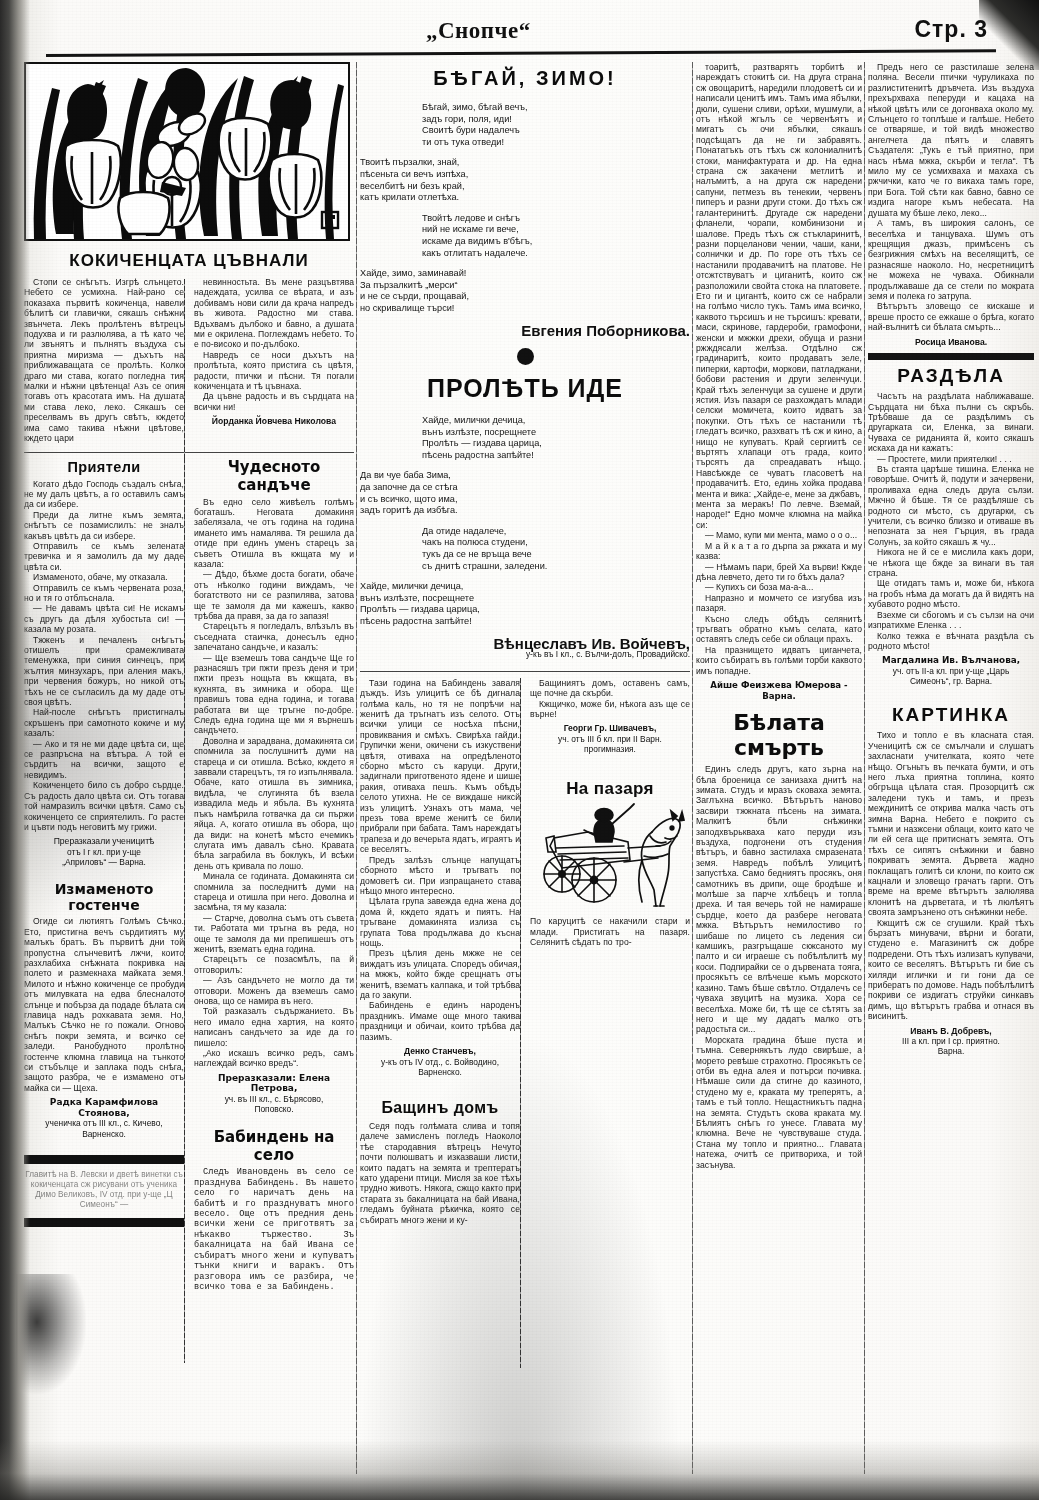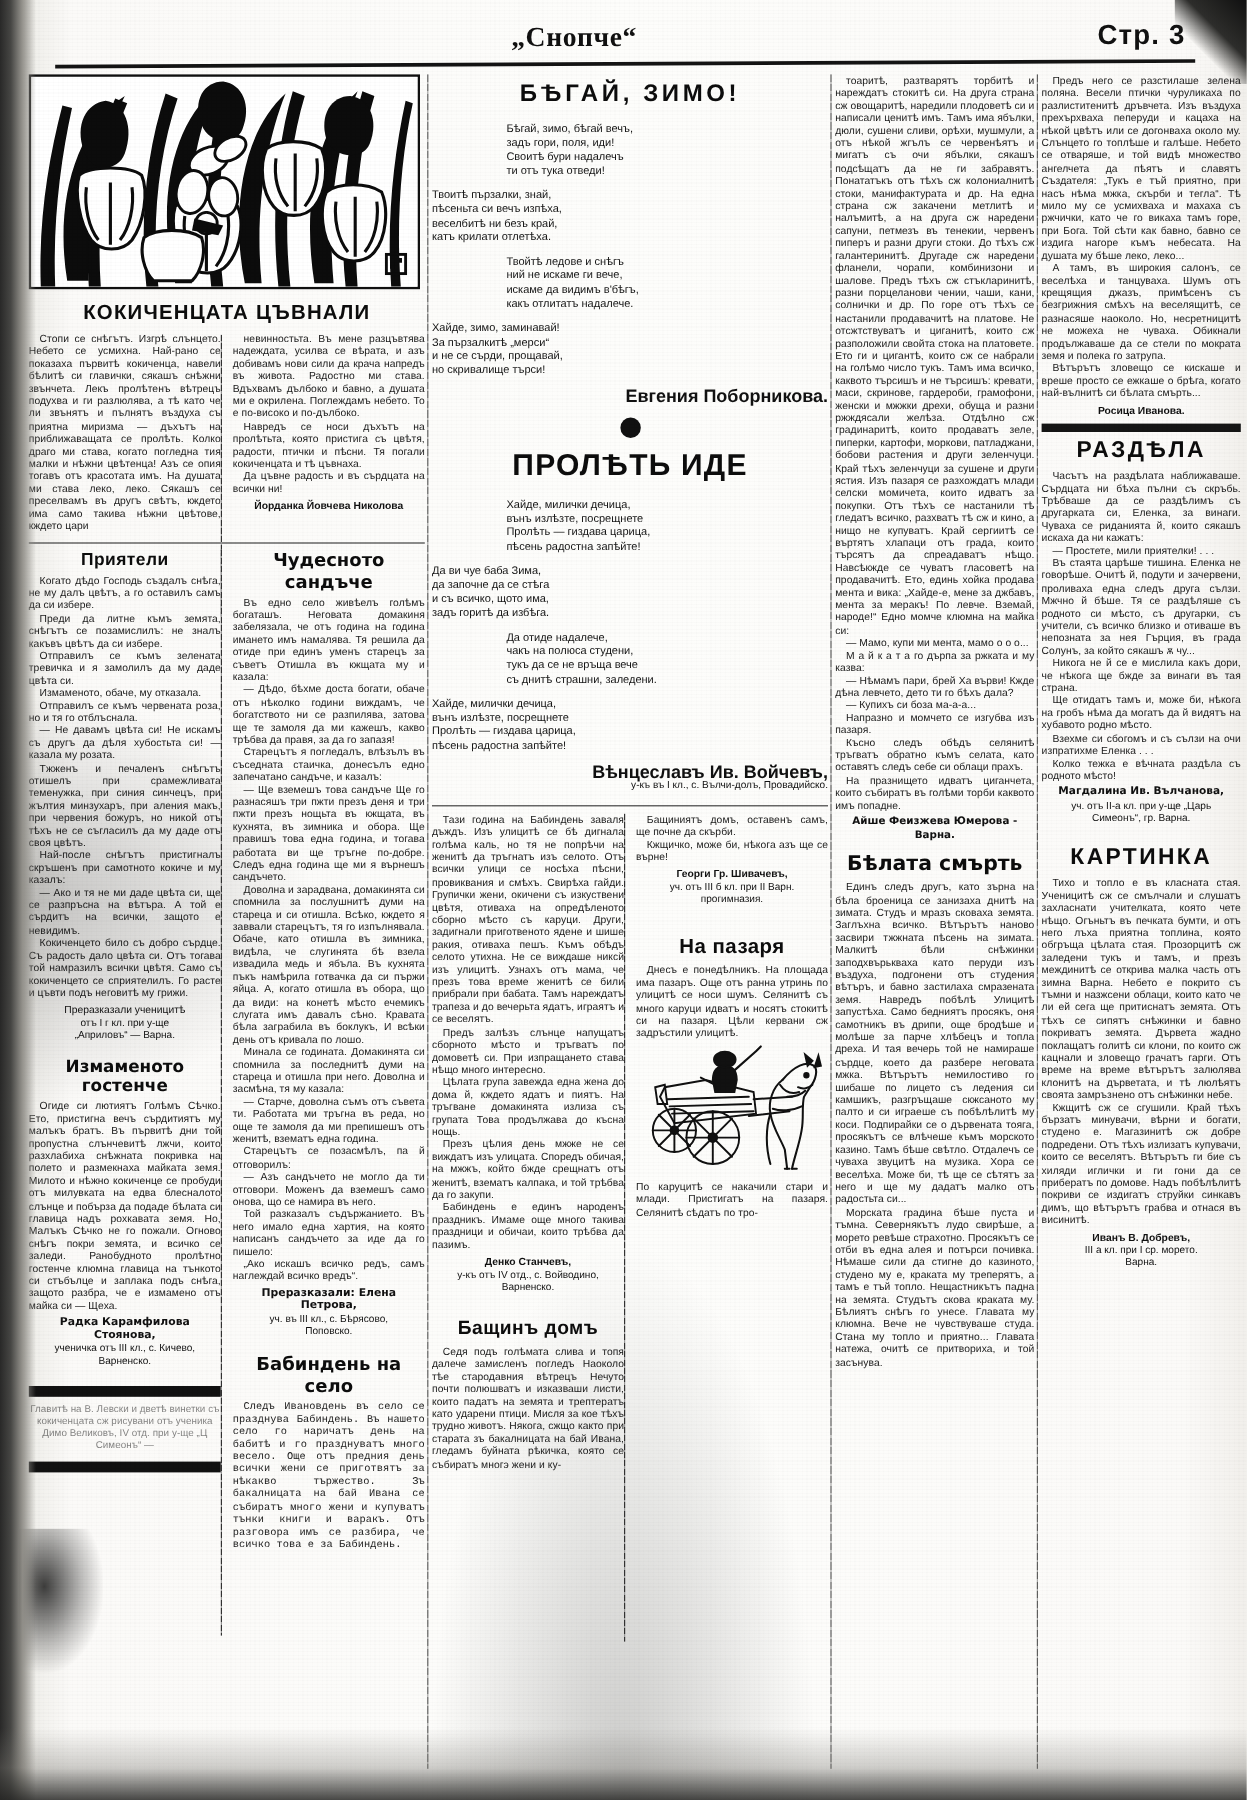--- a/index.html
+++ b/index.html
@@ -329,23 +329,20 @@
         <div class="sub">
           <div class="body">
             <p>Бащиниятъ домъ, оставенъ самъ, ще почне да скърби.</p>
             <p>Кжщичко, може би, нѣкога азъ ще се върне!</p>
           </div>
           <div class="sig">Георги Гр. Шивачевъ,</div>
           <div class="sig-b" style="white-space:pre-line;">уч. отъ III б кл. при II Варн.
 прогимназия.</div>
 
           <h2 class="hd hd-md" style="margin-top:26px;font-size:17px;">На пазаря</h2>
-          <div class="body" style="margin-top:5px;">
-            <p>Днесъ е понедѣлникъ. На площада има пазаръ. Още отъ ранна утринь по улицитѣ се носи шумъ. Селянитѣ съ много каруци идватъ и носятъ стокитѣ си на пазаря. Цѣли кервани сж задръстили улицитѣ.</p>
-          </div>
 
           <svg class="cart" width="156" height="112" viewBox="0 0 156 112">
             <g fill="none" stroke="#111" stroke-width="1.6" stroke-linecap="round">
 
               <circle cx="30" cy="72" r="18"></circle>
                 <circle cx="30" cy="72" r="3.2" fill="#111"></circle>
               <path d="M30 54 L30 90 M12 72 L48 72 M17 59 L43 85 M43 59 L17 85"></path>
               <circle cx="62" cy="78" r="22"></circle>
                 <circle cx="62" cy="78" r="3.6" fill="#111"></circle>
               <path d="M62 56 L62 100 M40 78 L84 78 M46 62 L78 94 M78 62 L46 94"></path>
@@ -389,21 +386,21 @@
         <p>— Мамо, купи ми мента, мамо о о о...</p>
         <p>М а й к а т а го дърпа за ржката и му казва:</p>
         <p>— Нѣмамъ пари, брей Ха върви! Кжде дѣна левчето, дето ти го бѣхъ дала?</p>
         <p>— Купихъ си боза ма-а-а...</p>
         <p>Напразно и момчето се изгубва изъ пазаря.</p>
         <p>Късно следъ обѣдъ селянитѣ тръгватъ обратно къмъ селата, като оставятъ следъ себе си облаци прахъ.</p>
         <p>На празнището идватъ циганчета, които събиратъ въ голѣми торби каквото имъ попадне.</p>
       </div>
       <div class="sig hd-slab" style="font-size:8.6px;">Айше Феизжева Юмерова - Варна.</div>
 
-      <h2 class="hd hd-slab" style="font-size:17px;margin-top:9px;">Бѣлата смърть</h2>
+      <h2 class="hd hd-slab" style="font-size:22px;margin-top:9px;">Бѣлата смърть</h2>
       <div class="body" style="margin-top:4px;">
         <p>Единъ следъ другъ, като зърна на бѣла броеница се занизаха днитѣ на зимата. Студъ и мразъ сковаха земята. Заглъхна всичко. Вѣтърътъ наново засвири тжжната пѣсень на зимата. Малкитѣ бѣли снѣжинки заподхвърькваха като перуди изъ въздуха, подгонени отъ студения вѣтъръ, и бавно застилаха смразената земя. Навредъ побѣлѣ Улицитѣ запустѣха. Само бедниятъ просякъ, оня самотникъ въ дрипи, още бродѣше и молѣше за парче хлѣбецъ и топла дреха. И тая вечерь той не намираше сърдце, което да разбере неговата мжка. Вѣтърътъ немилостиво го шибаше по лицето съ ледения си камшикъ, разгръщаше скжсаното му палто и си играеше съ побѣлѣлитѣ му коси. Подпирайки се о дървената тояга, просякътъ се влѣчеше къмъ морското казино. Тамъ бѣше свѣтло. Отдалечъ се чуваха звуцитѣ на музика. Хора се веселѣха. Може би, тѣ ще се сѣтятъ за него и ще му дадатъ малко отъ радостьта си...</p>
         <p>Морската градина бѣше пуста и тъмна. Севернякътъ лудо свирѣше, а морето ревѣше страхотно. Просякътъ се отби въ една алея и потърси почивка. Нѣмаше сили да стигне до казиното, студено му е, краката му треперятъ, а тамъ е тъй топло. Нещастникътъ падна на земята. Студътъ скова краката му. Бѣлиятъ снѣгъ го унесе. Главата му клюмна. Вече не чувствуваше студа. Стана му топло и приятно... Главата натежа, очитѣ се притвориха, и той засънува.</p>
       </div>
     </div>
 
     <div class="col c4">
       <div class="body">
         <p>Предъ него се разстилаше зелена поляна. Весели птички чуруликаха по разлиститенитѣ дръвчета. Изъ въздуха прехърхваха пеперуди и кацаха на нѣкой цвѣтъ или се догонваха около му. Слънцето го топлѣше и галѣше. Небето се отваряше, и той видѣ множество ангелчета да пѣятъ и славятъ Създателя: „Тукъ е тъй приятно, при насъ нѣма мжка, скърби и тегла“. Тѣ мило му се усмихваха и махаха съ ржчички, като че го викаха тамъ горе, при Бога. Той сѣти как бавно, бавно се издига нагоре къмъ небесата. На душата му бѣше леко, леко...</p>
         <p>А тамъ, въ широкия салонъ, се веселѣха и танцуваха. Шумъ отъ крещящия джазъ, примѣсенъ съ безгрижния смѣхъ на веселящитѣ, се разнасяше наоколо. Но, несретницитѣ не можеха не чуваха. Обикнали продължаваше да се стели по мократа земя и полека го затрупа.</p>
@@ -425,21 +422,21 @@
       <div class="sig hd-slab" style="font-size:8.8px;">Магдалина Ив. Вълчанова,</div>
       <div class="sig-b" style="white-space:pre-line;">уч. отъ II-а кл. при у-ще „Царь
 Симеонъ“, гр. Варна.</div>
 
       <h2 class="hd hd-lg" style="font-size:19px;letter-spacing:2px;margin-top:18px;">КАРТИНКА</h2>
       <div class="body" style="margin-top:5px;">
         <p>Тихо и топло е въ класната стая. Ученицитѣ сж се смълчали и слушатъ захласнати учителката, която чете нѣщо. Огъньтъ въ печката бумти, и отъ него лъха приятна топлина, която обгръща цѣлата стая. Прозорцитѣ сж заледени тукъ и тамъ, и презъ междинитѣ се открива малка часть отъ зимна Варна. Небето е покрито съ тъмни и назжсени облаци, които като че ли ей сега ще притиснатъ земята. Отъ тѣхъ се сипятъ снѣжинки и бавно покриватъ земята. Дървета жадно поклащатъ голитѣ си клони, по които сж кацнали и зловещо грачатъ гарги. Отъ време на време вѣтърътъ залюлява клонитѣ на дърветата, и тѣ люлѣятъ своята замръзнено отъ снѣжинки небе.</p>
         <p>Кжщитѣ сж се сгушили. Край тѣхъ бързатъ минувачи, вѣрни и богати, студено е. Магазинитѣ сж добре подредени. Отъ тѣхъ излизатъ купувачи, които се веселятъ. Вѣтърътъ ги бие съ хиляди иглички и ги гони да се прибератъ по домове. Надъ побѣлѣлитѣ покриви се издигатъ струйки синкавъ димъ, що вѣтърътъ грабва и отнася въ висинитѣ.</p>
       </div>
       <div class="sig">Иванъ В. Добревъ,</div>
-      <div class="sig-b" style="white-space:pre-line;text-decoration:none;">III а кл. при I ср. морето.
+      <div class="sig-b" style="white-space:pre-line;text-decoration:none;">III а кл. при I ср. приятно.
 Варна.</div>
     </div>
 
   </div>
 
   <div class="noise"></div>
   <div class="edge-left"></div>
   <div class="edge-bottom"></div>
   <div class="corner-tr"></div>
 </div>

